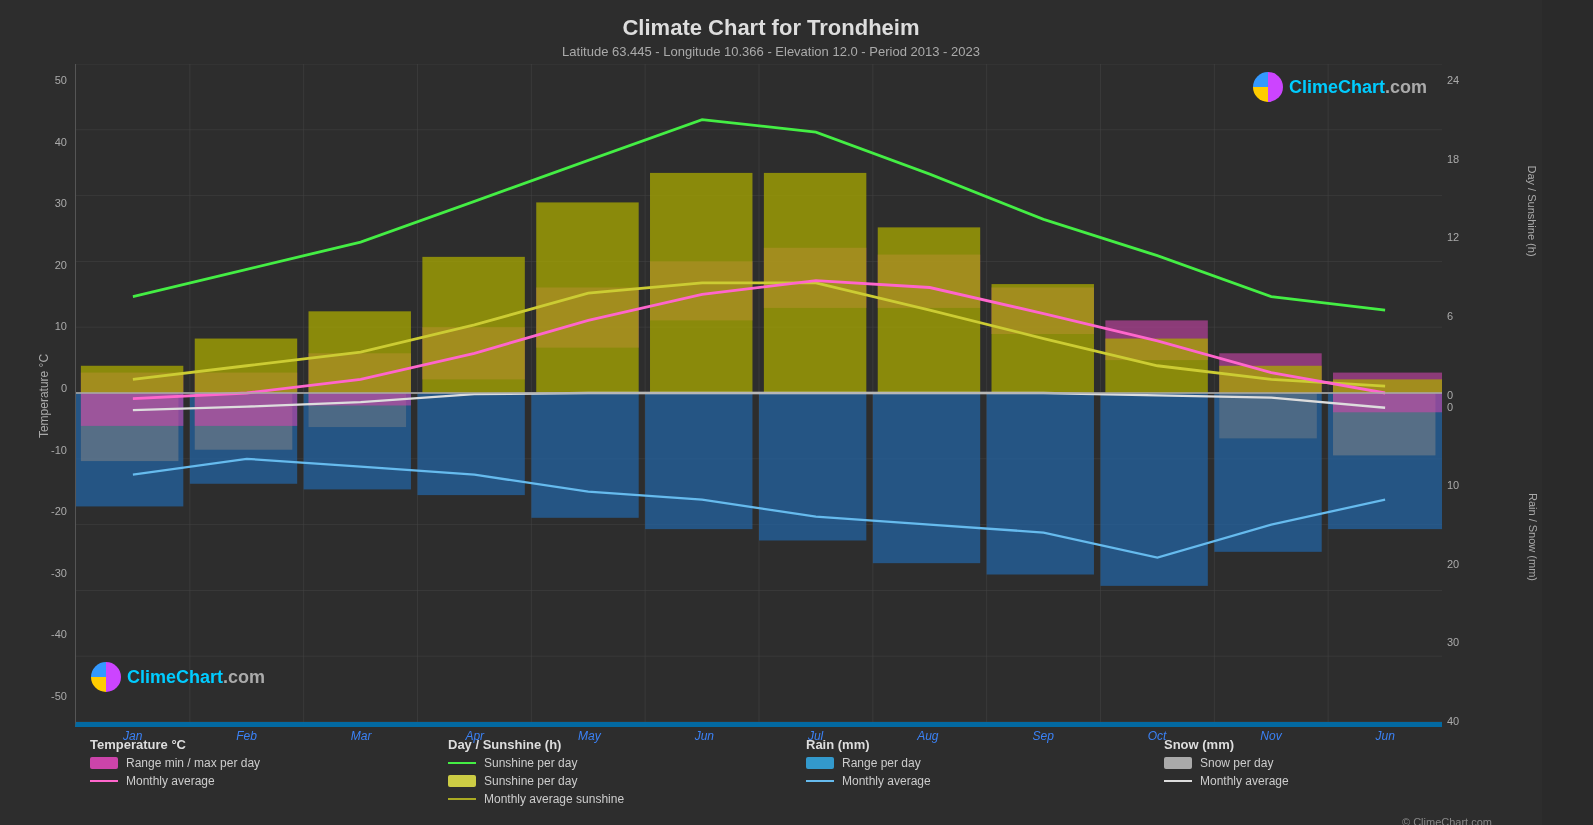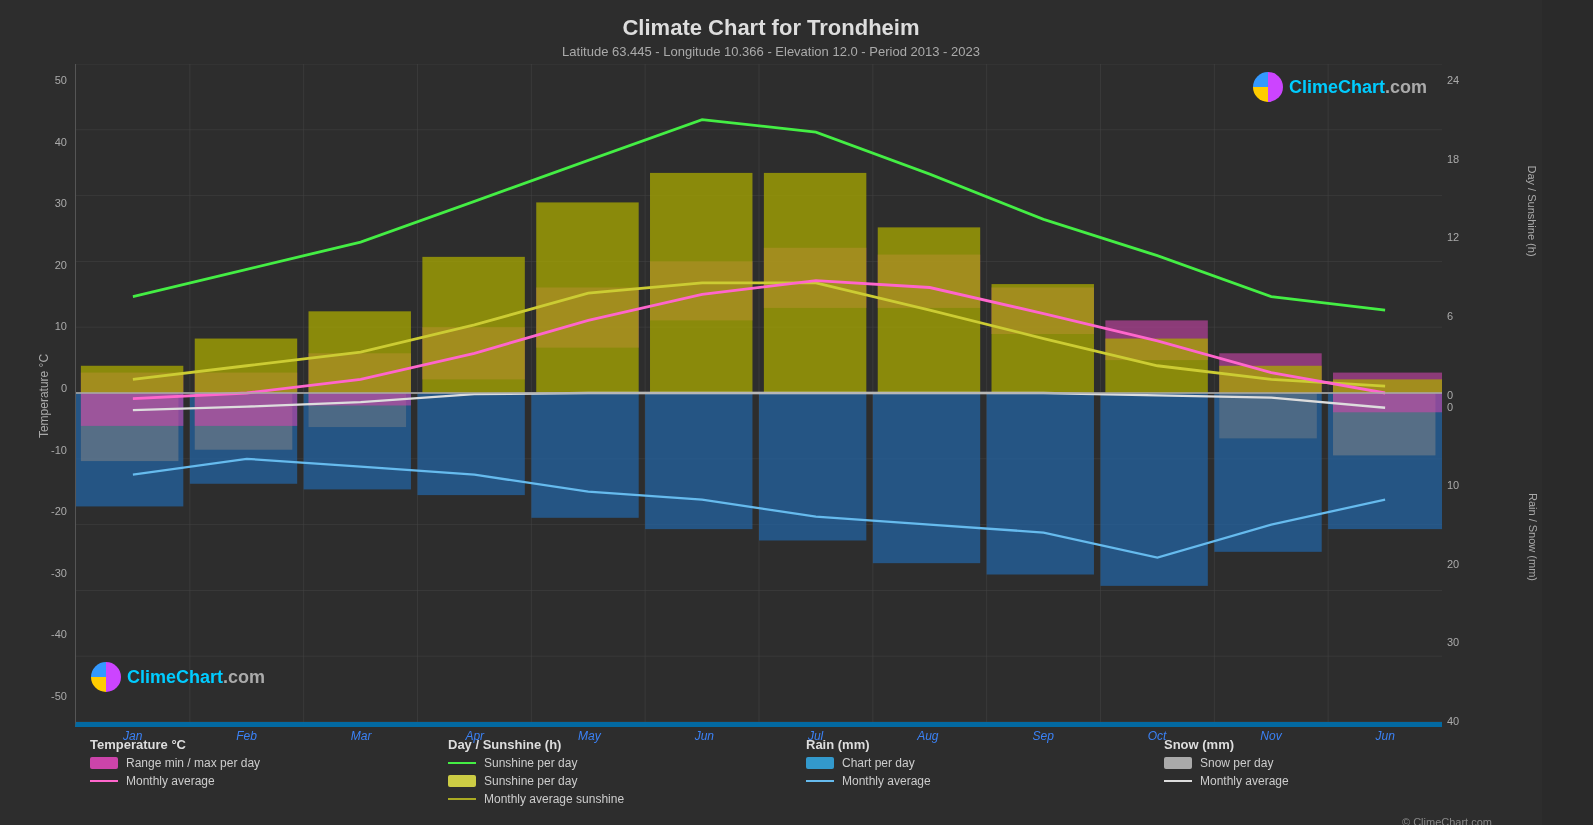--- a/index.html
+++ b/index.html
@@ -351,21 +351,21 @@
       <div class="legend-item">
         <div class="legend-line" style="background:#aaaa22;height:2px;"></div>
         <span>Monthly average sunshine</span>
       </div>
     </div>
 
     <div class="legend-section">
       <div class="legend-section-title">Rain (mm)</div>
       <div class="legend-item">
         <div class="legend-swatch" style="background:#3399cc;border-radius:2px;"></div>
-        <span>Chart per day</span>
+        <span>Range per day</span>
       </div>
       <div class="legend-item">
         <div class="legend-line" style="background:#66bbee;height:2px;"></div>
         <span>Monthly average</span>
       </div>
     </div>
 
     <div class="legend-section" style="position:relative;">
       <div class="legend-section-title">Snow (mm)</div>
       <div class="legend-item">

